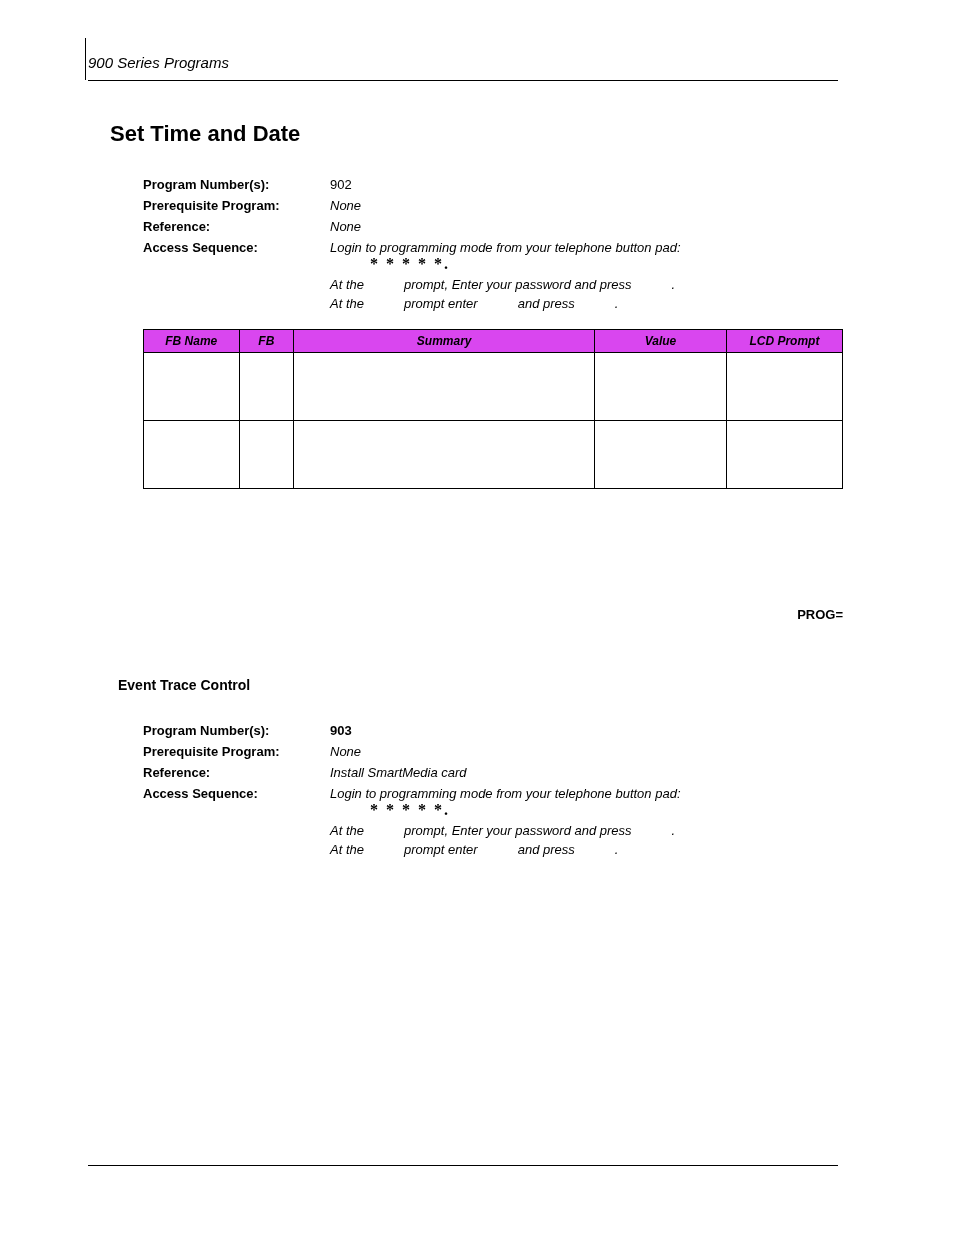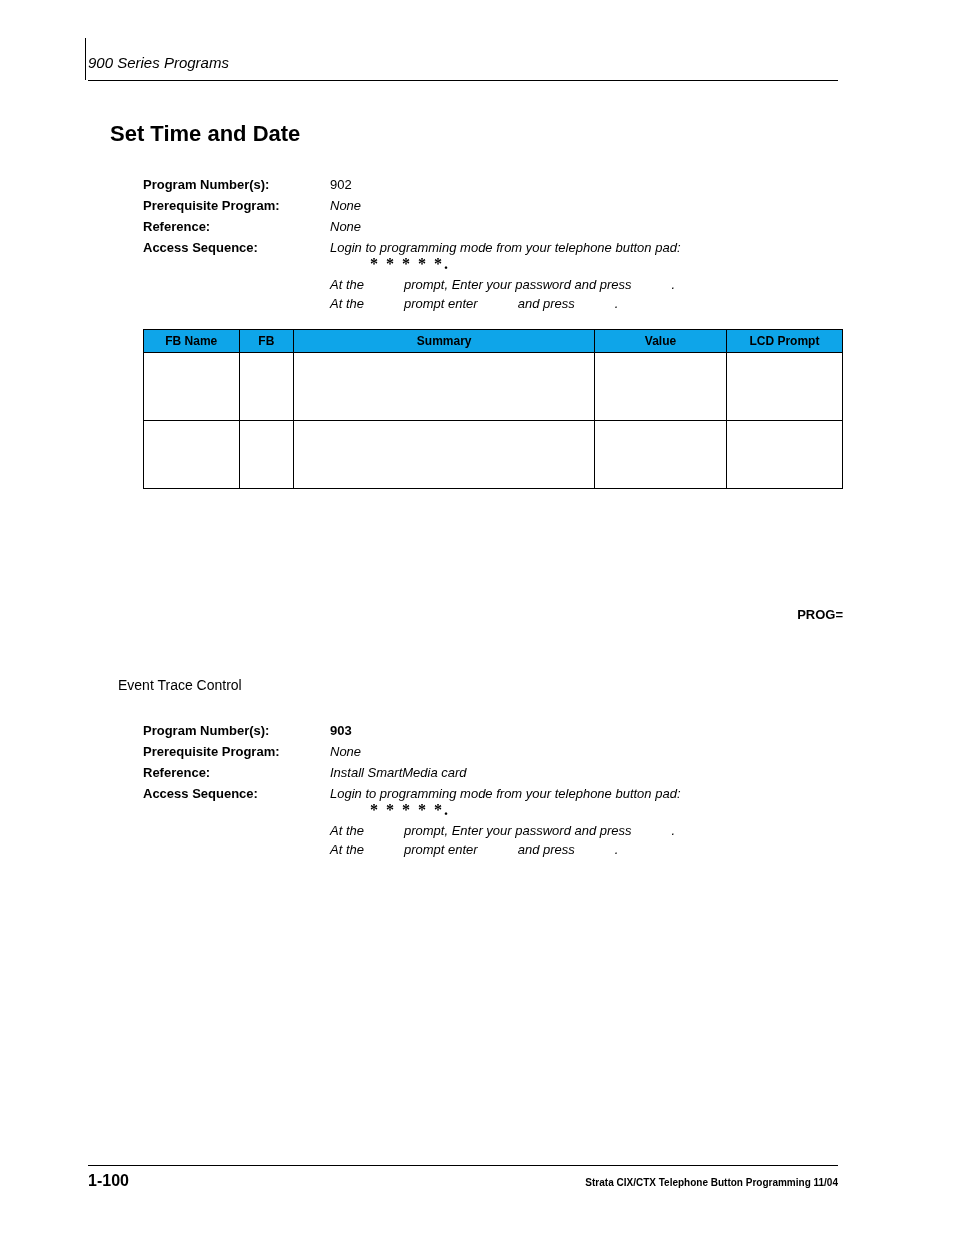--- a/index.html
+++ b/index.html
@@ -13,25 +13,25 @@
 .block{margin-left:55px;margin-top:30px;font-size:13px;}
 .row{display:flex;margin-top:6px;}
 .lab{font-weight:bold;width:187px;}
 .val{font-style:italic;}
 .valblk{flex:1;}
 .seq-line1{font-style:italic;}
 .seq-stars{font-family:serif;font-weight:bold;font-size:16px;letter-spacing:2px;margin-left:40px;}
 .seq-line{display:flex;font-style:italic;margin-top:4px;gap:40px;}
 table.fb{border-collapse:collapse;margin-left:55px;margin-top:18px;width:700px;font-size:12px;}
 table.fb th,table.fb td{border:1px solid #000;padding:4px 6px;vertical-align:top;}
-table.fb th{font-weight:bold;text-align:center;background:#0ea5e9;}
+table.fb th{font-weight:bold;text-align:center;background:#d946ef;font-style:italic;}
 td.c1{width:80px;}td.c2{width:40px;text-align:center;}td.c3{width:280px;}td.c4{width:115px;}td.c5{width:100px;}
 .body-row{height:68px;}
 .prog-eq{font-weight:bold;font-size:13px;margin-left:437px;margin-top:118px;text-align:right;}
-h2.sub{font-size:14px;font-weight:normal;margin:55px 0 0 22px;padding-left:8px;}
+h2.sub{font-size:14px;font-weight:bold;margin:55px 0 0 22px;padding-left:8px;}
 .footer{position:absolute;left:88px;top:1165px;width:750px;}
 .footer-line{border-top:1px solid #000;width:100%;}
 .footer-row{display:flex;justify-content:space-between;align-items:baseline;margin-top:6px;}
 .pnum{font-weight:bold;font-size:16px;}
 .foot-txt{font-size:10px;font-weight:bold;}
 </style>
 </head>
 <body>
 
 <div class="rule-top"></div>
@@ -138,17 +138,13 @@
       </div>
     </div>
   </div>
 
 </div>
 
 <div class="hline-top"></div>
 
 <div class="footer">
   <div class="footer-line"></div>
-  <div class="footer-row">
-    <span class="pnum">1-100</span>
-    <span class="foot-txt">Strata CIX/CTX Telephone Button Programming  11/04</span>
-  </div>
 </div>
 
 </body></html>

